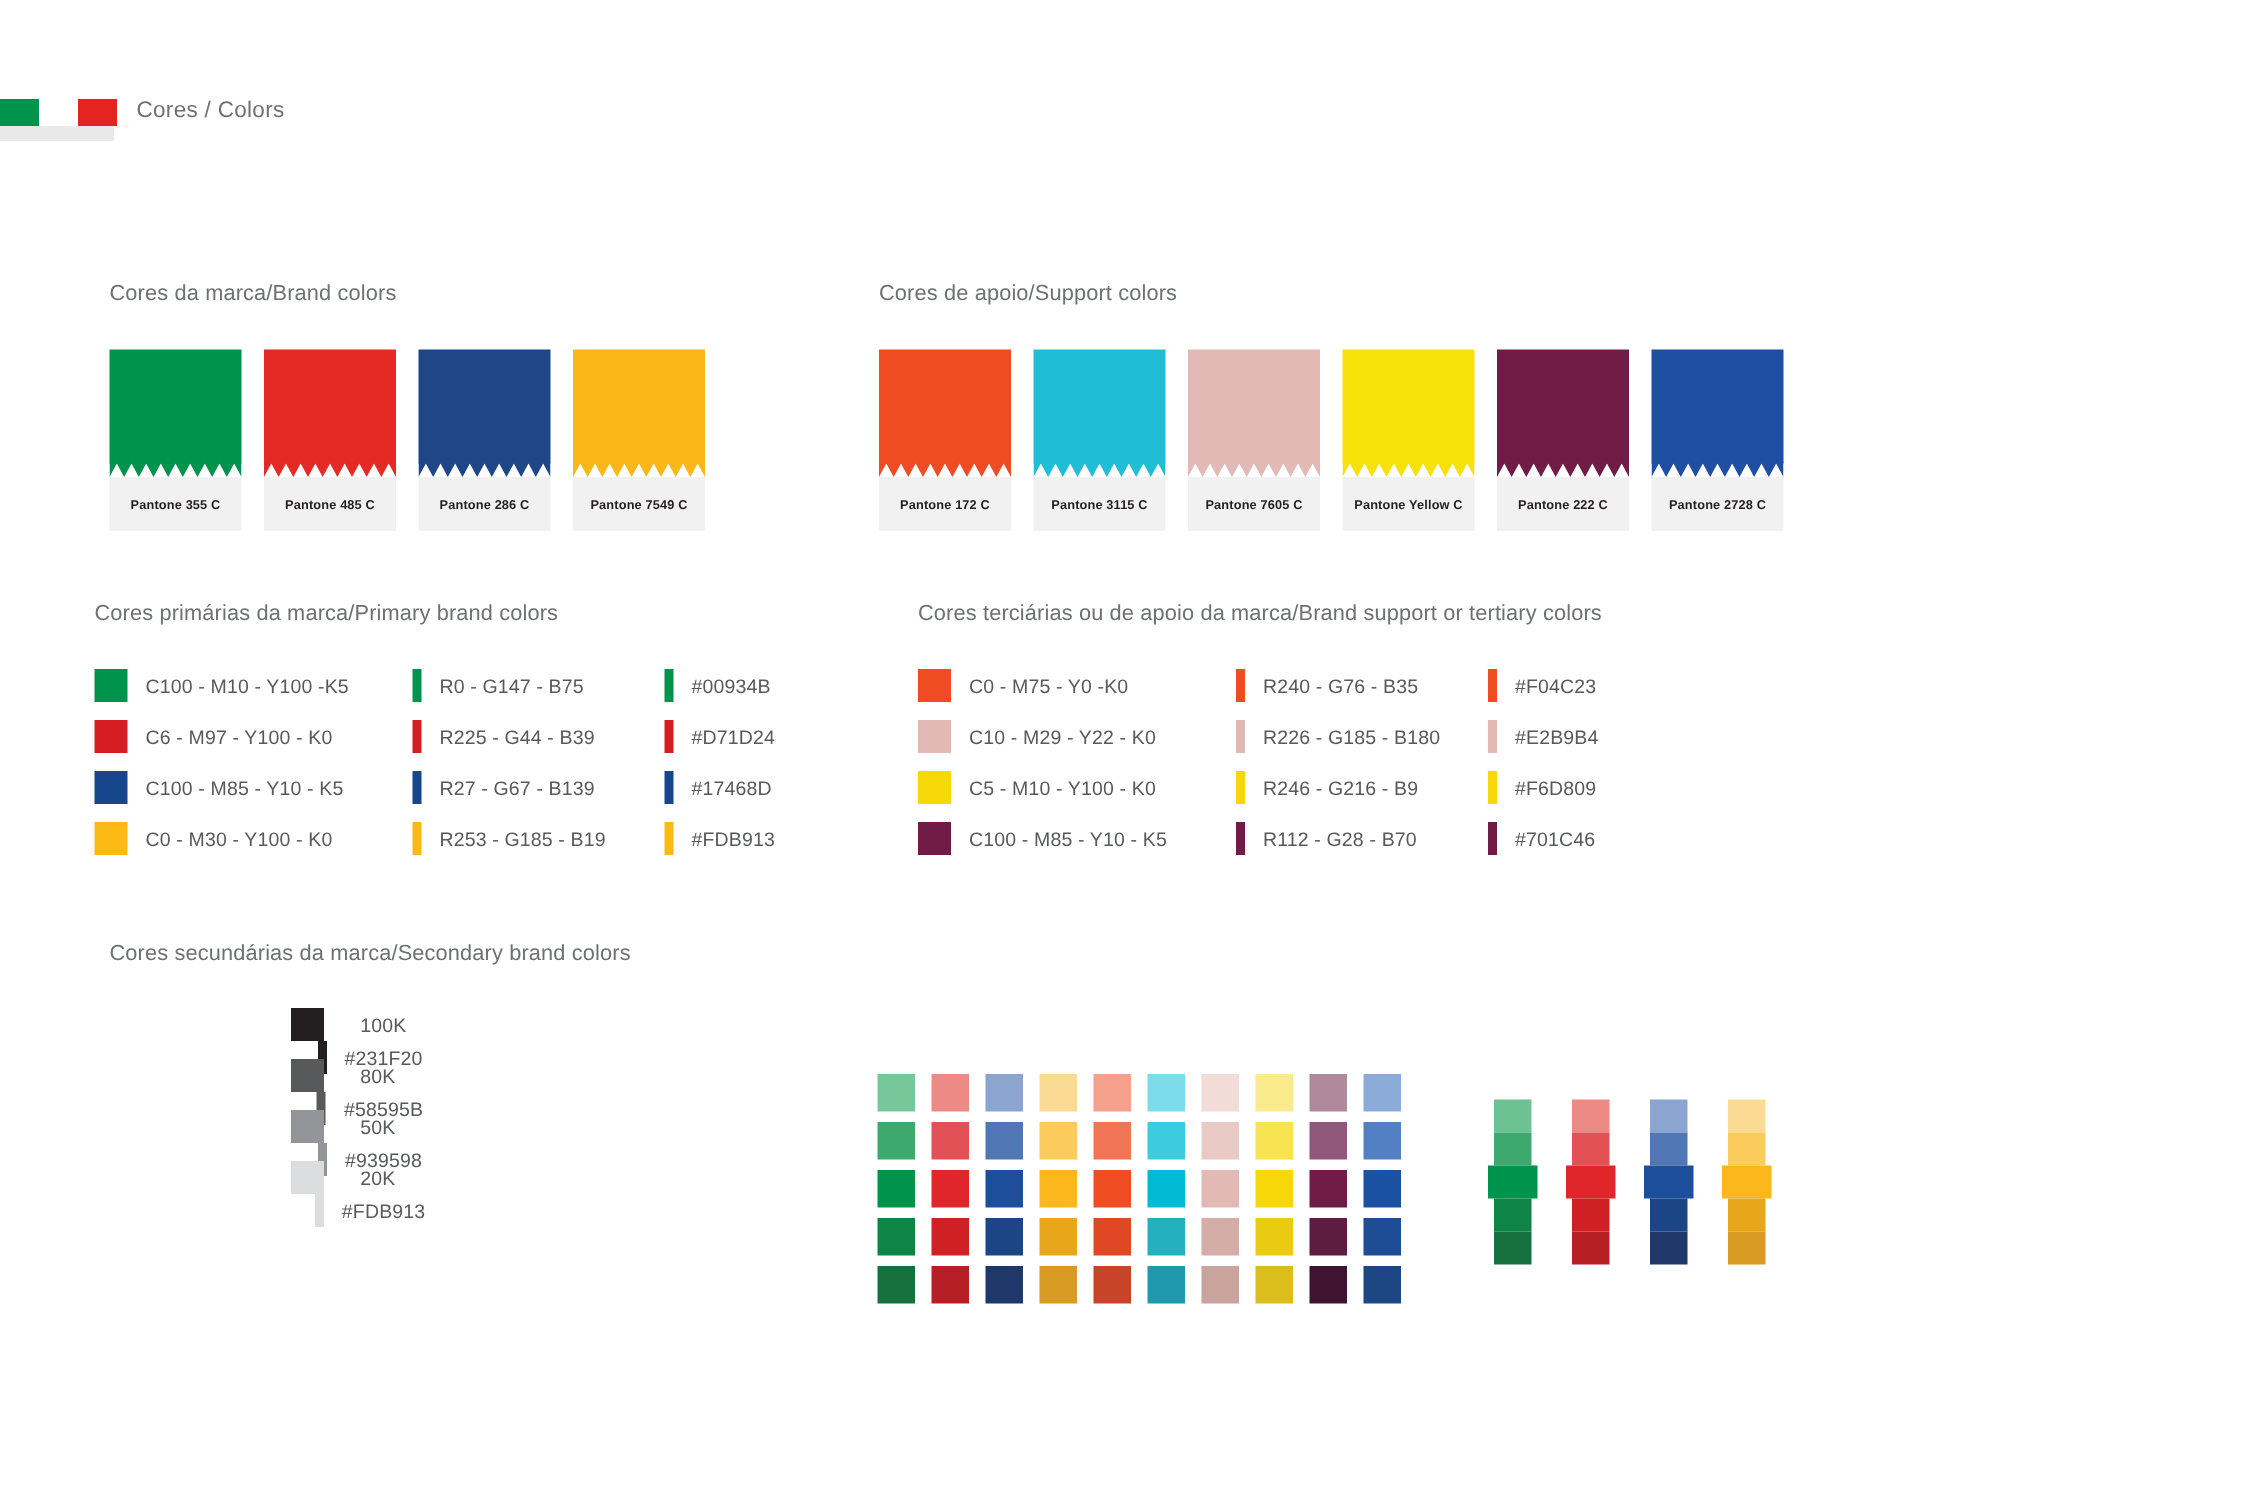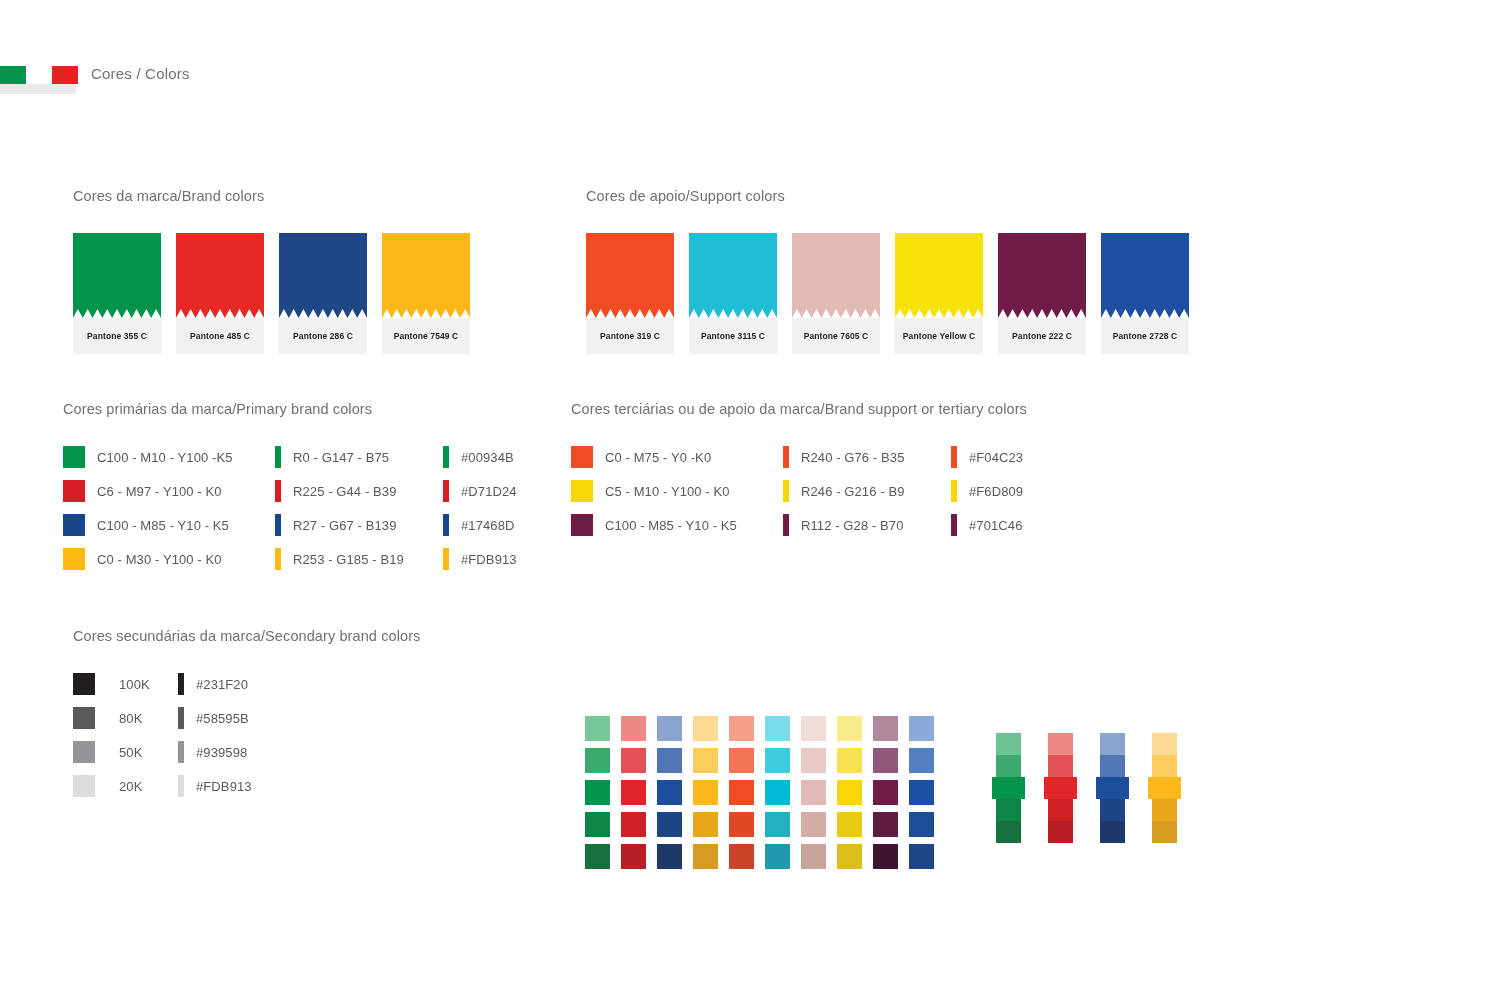--- a/index.html
+++ b/index.html
@@ -78,41 +78,41 @@
   }
 
   .col-cmyk { width: 212px; display: flex; align-items: center; }
   .col-cmyk .value-text { margin-left: 12px; }
   .col-rgb  { width: 168px; display: flex; align-items: center; }
   .col-rgb  .value-text { margin-left: 12px; }
   .col-hex  { display: flex; align-items: center; }
   .col-hex  .value-text { margin-left: 12px; }
 
   
-  .gray-row { display: flex; align-items: center; height: 24px; }
+  .gray-row { display: flex; align-items: center; height: 24px; flex-direction: column; }
   .gray-left { width: 105px; display: flex; align-items: center; }
   .gray-left .value-text { margin-left: 24px; }
   .gray-right { display: flex; align-items: center; }
   .gray-right .value-text { margin-left: 12px; }
 
   
   .matrix { display: flex; flex-direction: column; }
   .matrix-row { display: flex; }
   .matrix-cell { width: 25px; height: 25px; margin-right: 11px; margin-bottom: 7px; }
 
   .matrix-sm { display: flex; }
   .matrix-sm-col { display: flex; flex-direction: column; align-items: center; margin-right: 19px; }
   .matrix-sm-cell { width: 25px; height: 22px; }
   .matrix-sm-cell.base { width: 33px; }
 
   
   #brand-colors-section   { position: absolute; left: 73px;  top: 188px; }
   #support-colors-section { position: absolute; left: 586px; top: 188px; }
   #primary-section        { position: absolute; left: 63px;  top: 401px; }
-  #tertiary-section       { position: absolute; left: 571px; top: 401px; }
+  #tertiary-section       { position: absolute; left: 612px; top: 401px; }
   #secondary-section      { position: absolute; left: 73px;  top: 628px; }
   #tint-matrix-large      { position: absolute; left: 585px; top: 716px; }
   #tint-matrix-small      { position: absolute; left: 992px; top: 733px; }
 
   .heading-gap { margin-bottom: 29px; }
   .heading-gap-list { margin-bottom: 28px; }
 </style>
 </head>
 <body>
 
@@ -173,21 +173,21 @@
   <div id="support-colors-section">
     <div class="section-heading heading-gap">Cores de apoio/Support colors</div>
     <div class="swatch-row">
         <div class="swatch-card">
         <div class="swatch-color">
           <div class="fill" style="background:#F04C23"></div>
           <svg class="zig" viewBox="0 0 88 10" preserveAspectRatio="none">
             <path d="M0,0 L88,0 L88,10 L83.11111111111111,1 L78.22222222222223,10 L73.33333333333334,1 L68.44444444444446,10 L63.55555555555556,1 L58.66666666666667,10 L53.777777777777786,1 L48.88888888888889,10 L44,1 L39.111111111111114,10 L34.22222222222223,1 L29.333333333333336,10 L24.444444444444446,1 L19.555555555555557,10 L14.666666666666668,1 L9.777777777777779,10 L4.888888888888889,1 L0,10 Z" fill="#F04C23"></path>
             </svg>
         </div>
-        <div class="swatch-label">Pantone 319 C</div>
+        <div class="swatch-label">Pantone 172 C</div>
       </div>
         <div class="swatch-card">
         <div class="swatch-color">
           <div class="fill" style="background:#1FBED6"></div>
           <svg class="zig" viewBox="0 0 88 10" preserveAspectRatio="none">
             <path d="M0,0 L88,0 L88,10 L83.11111111111111,1 L78.22222222222223,10 L73.33333333333334,1 L68.44444444444446,10 L63.55555555555556,1 L58.66666666666667,10 L53.777777777777786,1 L48.88888888888889,10 L44,1 L39.111111111111114,10 L34.22222222222223,1 L29.333333333333336,10 L24.444444444444446,1 L19.555555555555557,10 L14.666666666666668,1 L9.777777777777779,10 L4.888888888888889,1 L0,10 Z" fill="#1FBED6"></path>
             </svg>
         </div>
         <div class="swatch-label">Pantone 3115 C</div>
       </div>
@@ -300,20 +300,34 @@
           <span class="chip-square" style="background:#F04C23"></span>
           <span class="value-text">C0 - M75 - Y0 -K0</span>
         </div>
         <div class="col-rgb">
           <span class="chip-bar" style="background:#F04C23"></span>
           <span class="value-text">R240 - G76 - B35</span>
         </div>
         <div class="col-hex">
           <span class="chip-bar" style="background:#F04C23"></span>
           <span class="value-text">#F04C23</span>
+        </div>
+      </div>
+        <div class="value-row">
+        <div class="col-cmyk">
+          <span class="chip-square" style="background:#E2B9B4"></span>
+          <span class="value-text">C10 - M29 - Y22 - K0</span>
+        </div>
+        <div class="col-rgb">
+          <span class="chip-bar" style="background:#E2B9B4"></span>
+          <span class="value-text">R226 - G185 - B180</span>
+        </div>
+        <div class="col-hex">
+          <span class="chip-bar" style="background:#E2B9B4"></span>
+          <span class="value-text">#E2B9B4</span>
         </div>
       </div>
         <div class="value-row">
         <div class="col-cmyk">
           <span class="chip-square" style="background:#F6D809"></span>
           <span class="value-text">C5 - M10 - Y100 - K0</span>
         </div>
         <div class="col-rgb">
           <span class="chip-bar" style="background:#F6D809"></span>
           <span class="value-text">R246 - G216 - B9</span>

